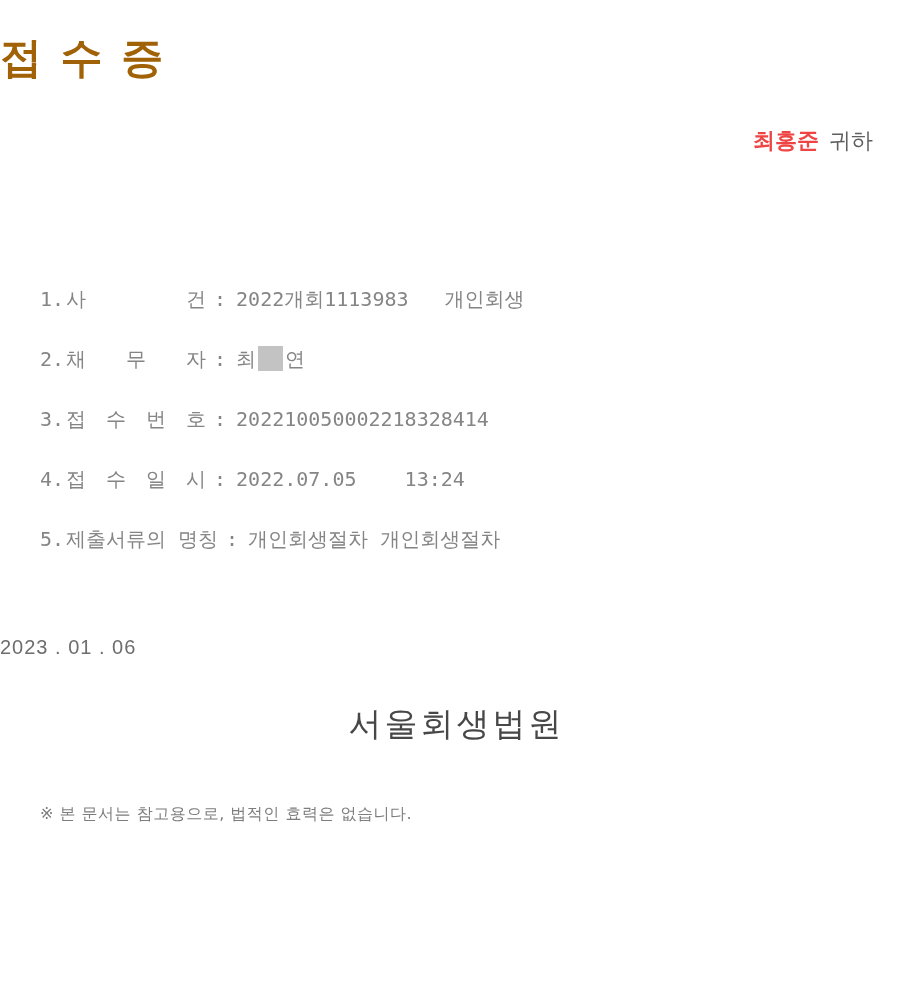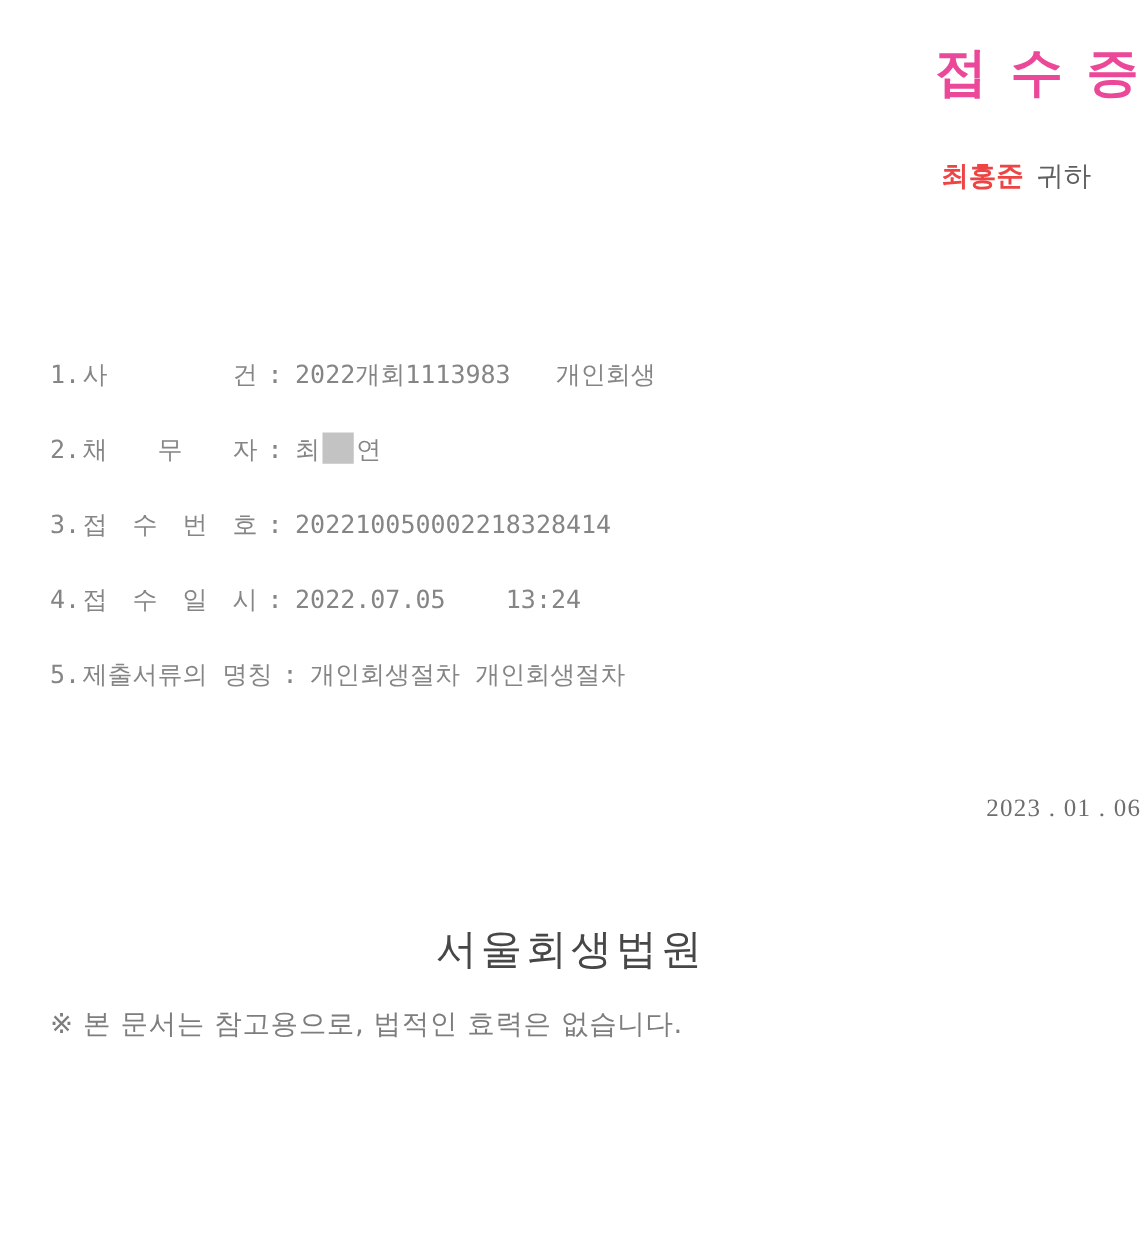--- a/index.html
+++ b/index.html
@@ -7,24 +7,24 @@
     position: relative;
     width: 913px;
     height: 988px;
     background: #ffffff;
     font-family: "DejaVu Serif", "Liberation Serif", serif;
     overflow: hidden;
   }
   .doc-title {
     position: absolute;
     top: 30px; left: 0; width: 100%;
-    text-align: right;
+    text-align: left;
     font-size: 42px;
     font-weight: 700;
-    color: #ec4899;
+    color: #a16207;
     letter-spacing: 2px;
   }
   .recipient {
     position: absolute;
     top: 126px; right: 40px;
     font-size: 22px;
     color: #5f5f5f;
     white-space: nowrap;
   }
   .recipient .name { font-weight: 700; color: #ef4444; margin-right: 10px; }
@@ -58,40 +58,40 @@
   .redaction {
     display: inline-block;
     width: 25px; height: 25px;
     background: #c3c3c3;
     vertical-align: text-bottom;
     margin: 0 2px;
   }
   .issue-date {
     position: absolute;
     top: 636px; left: 0; width: 100%;
-    text-align: right;
-    font-family: Liberation Serif, serif;
+    text-align: left;
+    font-family: Liberation Sans, sans-serif;
     font-size: 20px;
     color: #6e6e6e;
     letter-spacing: 1px;
   }
   .court {
     position: absolute;
-    top: 737px; left: 0; width: 100%;
+    top: 702px; left: 0; width: 100%;
     text-align: center;
     font-size: 33px;
     color: #474747;
     letter-spacing: 3px;
   }
   .footnote {
     position: absolute;
     top: 804px; left: 40px;
     margin: 0;
     font-family: "DejaVu Sans", "Liberation Sans", sans-serif;
-    font-size: 22px;
+    font-size: 16px;
     color: #7d7d7d;
     letter-spacing: 0.5px;
     white-space: nowrap;
   }
 </style>
 </head>
 <body>
 
 <div class="page">
 

